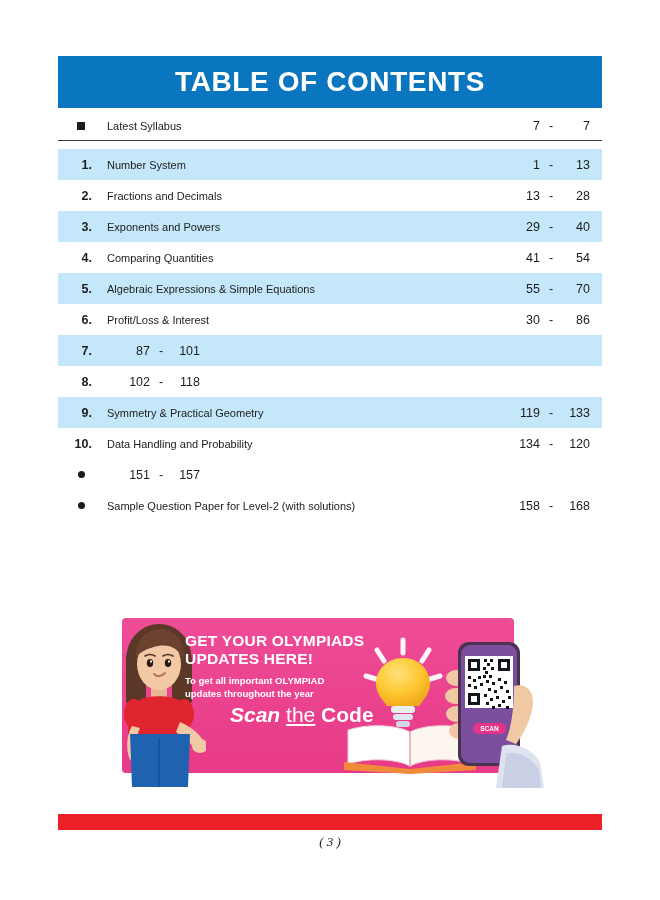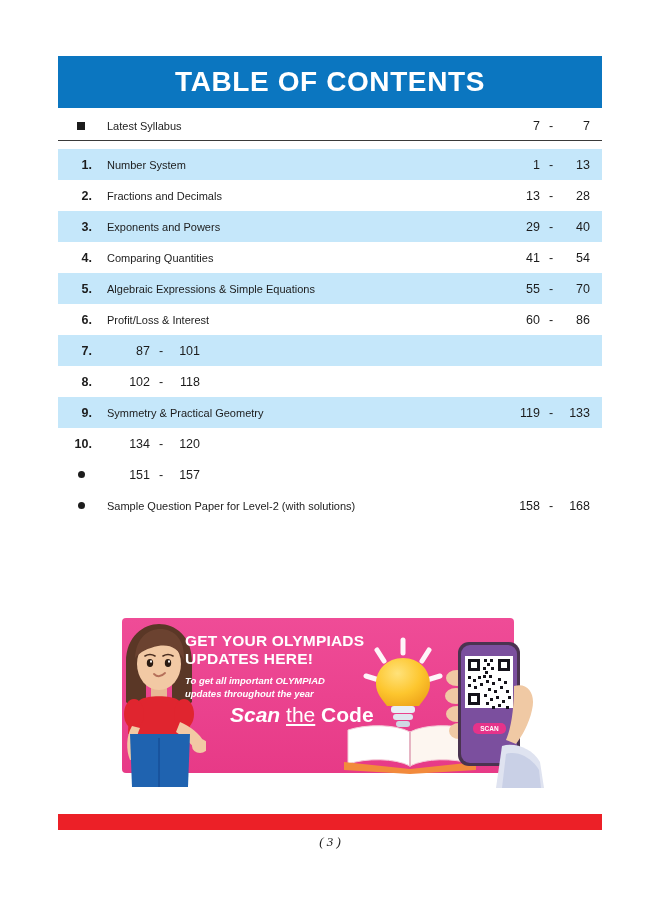--- a/index.html
+++ b/index.html
@@ -156,21 +156,20 @@
     letter-spacing: 0.2px;
   }
   .promo-sub {
     position: absolute;
     left: 63px;
     top: 56px;
     color: #ffffff;
     font-size: 9.5px;
     font-weight: bold;
     line-height: 13px;
-    font-style: italic;
   }
   .promo-scan {
     position: absolute;
     left: 108px;
     top: 85px;
     color: #ffffff;
     font-size: 21px;
     white-space: nowrap;
   }
   .promo-scan .w1 { font-style: italic; font-weight: bold; }
@@ -261,21 +260,21 @@
       <div class="toc-row alt">
         <div class="num-col">5.</div>
         <div class="title-col">Algebraic Expressions &amp; Simple Equations</div>
         <div class="from-col">55</div>
         <div class="dash-col">-</div>
         <div class="to-col">70</div>
       </div>
       <div class="toc-row">
         <div class="num-col">6.</div>
         <div class="title-col">Profit/Loss &amp; Interest</div>
-        <div class="from-col">60</div>
+        <div class="from-col">30</div>
         <div class="dash-col">-</div>
         <div class="to-col">86</div>
       </div>
       <div class="toc-row alt">
         <div class="num-col">7.</div>
         <div class="from-col">87</div>
         <div class="dash-col">-</div>
         <div class="to-col">101</div>
       </div>
       <div class="toc-row">
@@ -286,20 +285,21 @@
       </div>
       <div class="toc-row alt">
         <div class="num-col">9.</div>
         <div class="title-col">Symmetry &amp; Practical Geometry</div>
         <div class="from-col">119</div>
         <div class="dash-col">-</div>
         <div class="to-col">133</div>
       </div>
       <div class="toc-row">
         <div class="num-col">10.</div>
+        <div class="title-col">Data Handling and Probability</div>
         <div class="from-col">134</div>
         <div class="dash-col">-</div>
         <div class="to-col">120</div>
       </div>
       <div class="toc-row">
         <div class="bul-col">
           <span class="rd-bullet"></span>
         </div>
         <div class="from-col">151</div>
         <div class="dash-col">-</div>

